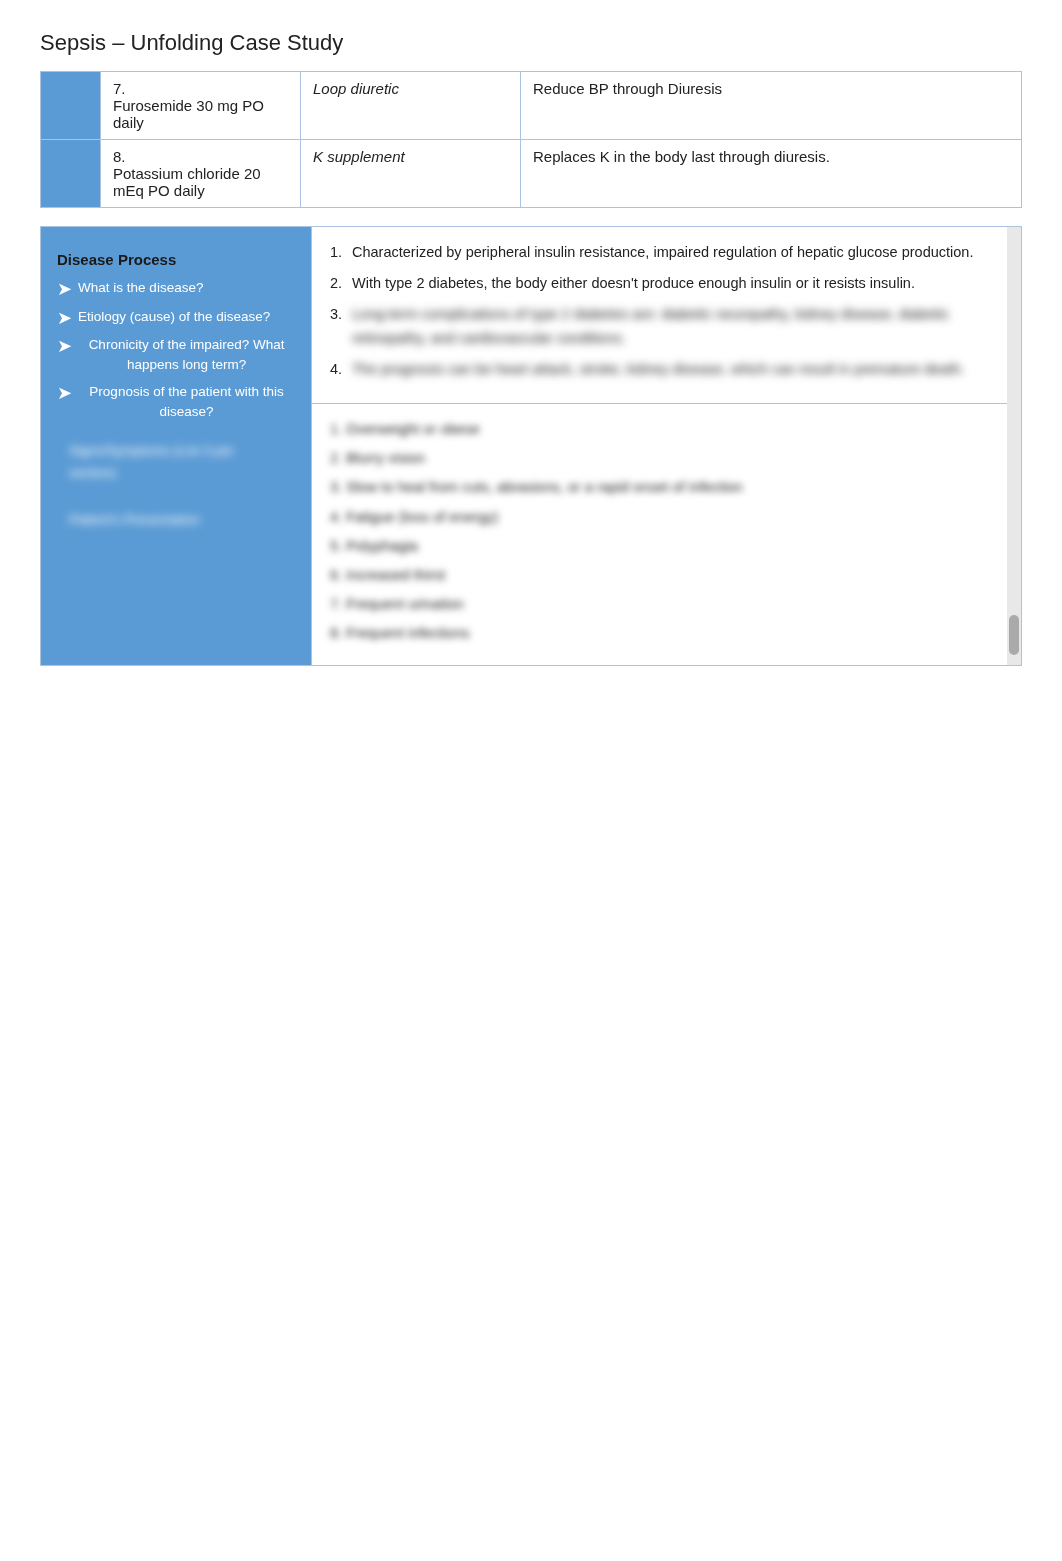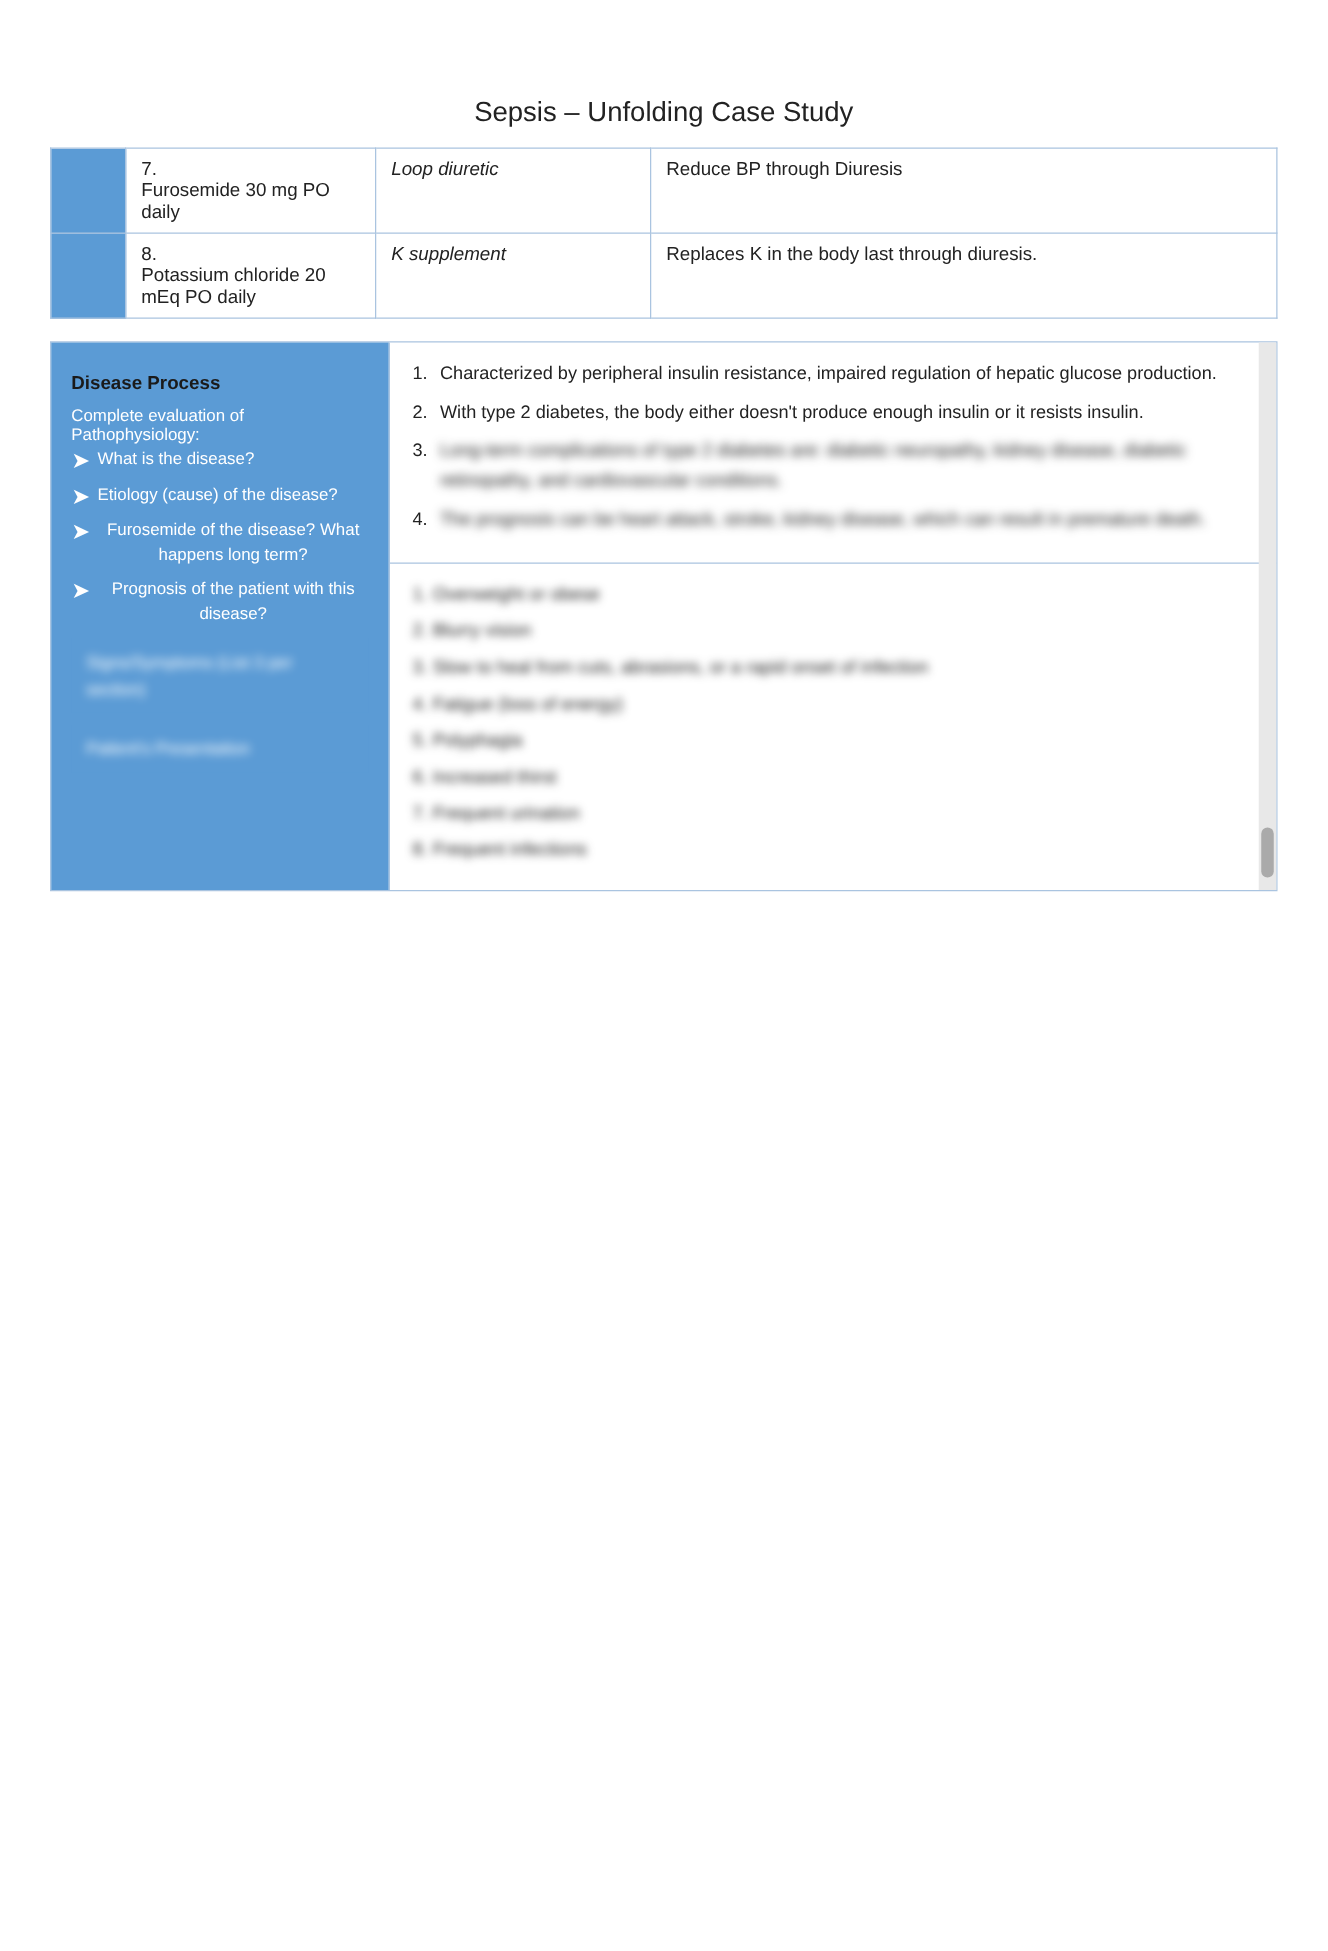--- a/index.html
+++ b/index.html
@@ -11,25 +11,23 @@
     body {
       font-family: Arial, sans-serif;
       background: #fff;
       width: 1062px;
       min-height: 1561px;
       position: relative;
       overflow-x: hidden;
     }
 
     .page-title {
-      text-align: center;
       font-size: 22px;
       padding: 30px 0 15px 0;
       color: #222;
-      margin-top: 47px;
     }
 
     .outer-container {
       margin: 0 40px;
     }
 
     
     .med-table {
       width: 100%;
       border-collapse: collapse;
@@ -237,33 +235,32 @@
     </tbody>
   </table>
 
 
   <div class="concept-map">
 
     <div class="concept-map-left">
       <div class="section-title">Disease Process</div>
 
       <div class="sub-section">
-        <div class="sub-section-title">Complete evaluation of Pathophysiology:</div>
 
         <div class="bullet-item">
           <span class="bullet-dot">➤</span>
           <span class="bullet-text">What is the disease?</span>
         </div>
         <div class="bullet-item">
           <span class="bullet-dot">➤</span>
           <span class="bullet-text">Etiology (cause) of the disease?</span>
         </div>
         <div class="bullet-item">
           <span class="bullet-dot">➤</span>
-          <span class="bullet-text">Furosemide of the disease? What happens long term?</span>
+          <span class="bullet-text">Chronicity of the impaired? What happens long term?</span>
         </div>
         <div class="bullet-item">
           <span class="bullet-dot">➤</span>
           <span class="bullet-text">Prognosis of the patient with this disease?</span>
         </div>
       </div>
 
       <div class="blurred-section">
         <div class="blurred-text">Signs/Symptoms (List 3 per section)</div>
       </div>

